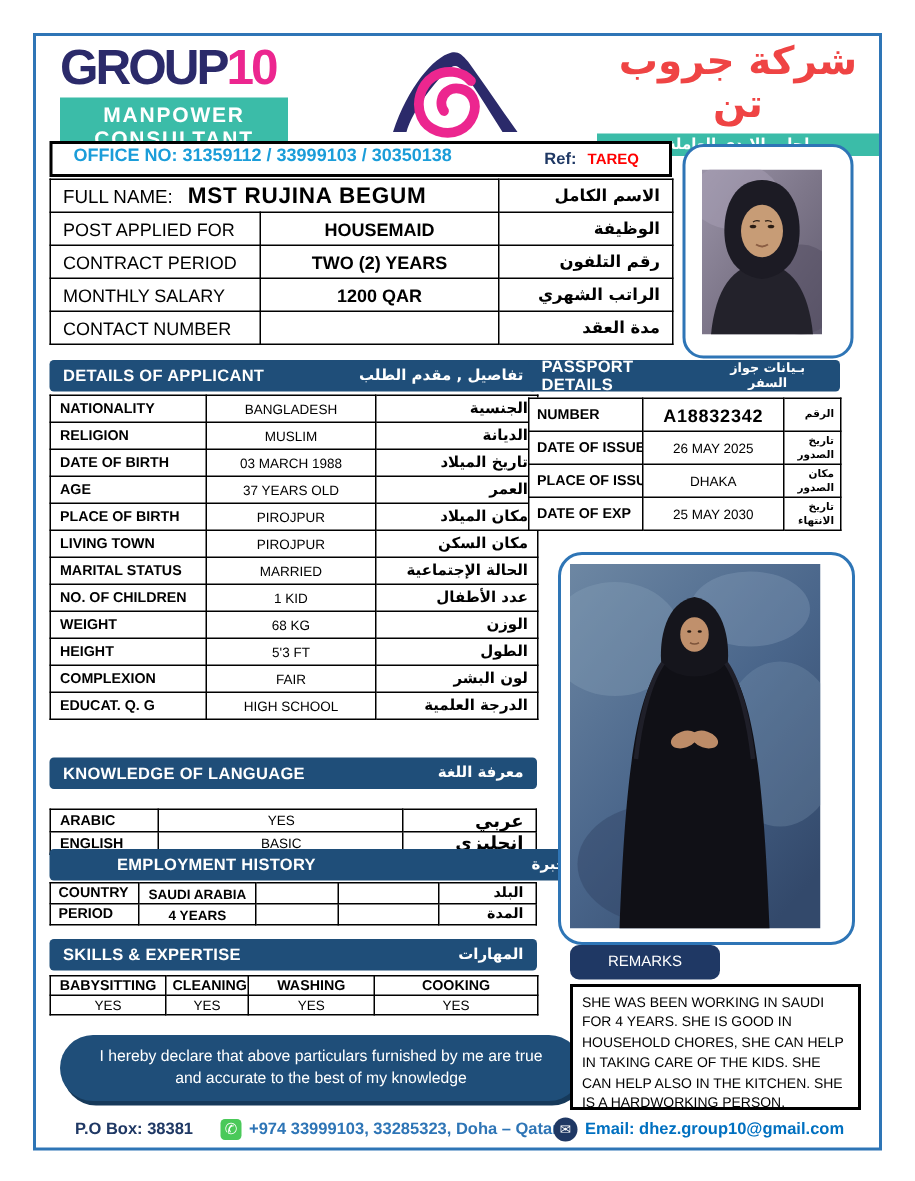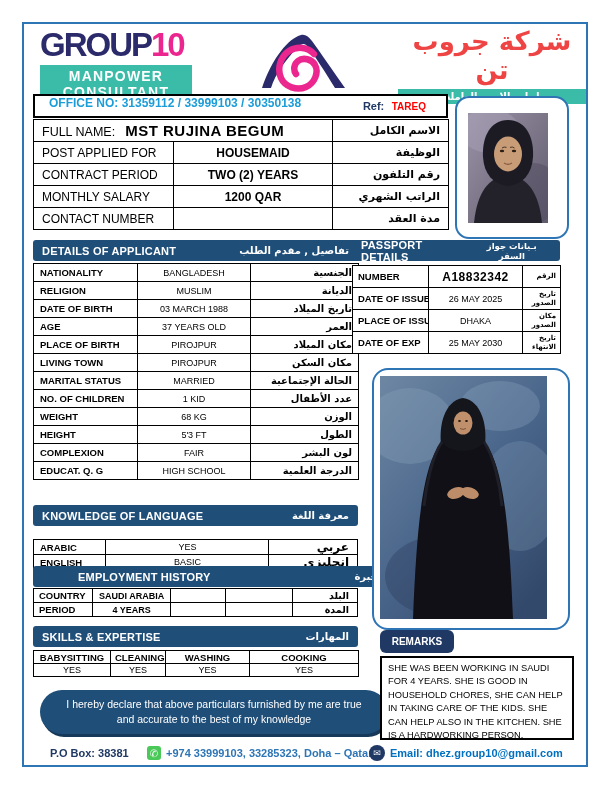--- a/index.html
+++ b/index.html
@@ -82,22 +82,22 @@
   .passport-table .lbl{font-weight:bold;padding-left:5px;}
   .passport-table .val{text-align:center;font-size:9px;}
   .passport-table .val-big{text-align:center;font-weight:bold;font-size:12px;letter-spacing:0.5px;}
   .passport-table .arc{text-align:right;padding-right:4px;font-weight:bold;font-size:7px;
                        white-space:normal;line-height:1.15;}
 
   .declaration{left:40px;top:690px;width:300px;height:44px;background:#1F4E79;border-radius:22px;
                color:#fff;font-size:10.5px;display:flex;align-items:center;justify-content:center;
                text-align:center;padding:0 24px;line-height:1.4;box-shadow:2px 3px 0 #16395a;}
 
-  .remarks-badge{left:380px;top:630px;width:74px;height:23px;background:#1F3864;border-radius:6px;
-                 color:#fff;font-weight:bold;font-size:10px;display:flex;align-items:center;justify-content:center;}
+  .remarks-badge{left:380px;top:630px;width:100px;height:23px;background:#1F3864;border-radius:6px;
+                 color:#fff;font-weight:normal;font-size:10px;display:flex;align-items:center;justify-content:center;}
   .remarks-box{left:380px;top:656px;width:178px;height:72px;border:2px solid #000;padding:4px 6px;
                font-size:9.3px;line-height:1.45;white-space:normal;background:#fff;}
 
   
   .footer-pobox{left:50px;top:747px;font-weight:bold;font-size:11px;color:#1F3864;}
   .wa-icon{left:147px;top:746px;width:14px;height:14px;background:#4AC959;border-radius:3px;color:#fff;
            font-size:10px;display:flex;align-items:center;justify-content:center;}
   .footer-phone{left:166px;top:747px;font-weight:bold;font-size:11px;color:#2E75B6;}
   .mail-icon{left:369px;top:745px;width:16px;height:16px;background:#1F3864;border-radius:50%;color:#fff;
              font-size:9px;display:flex;align-items:center;justify-content:center;}

